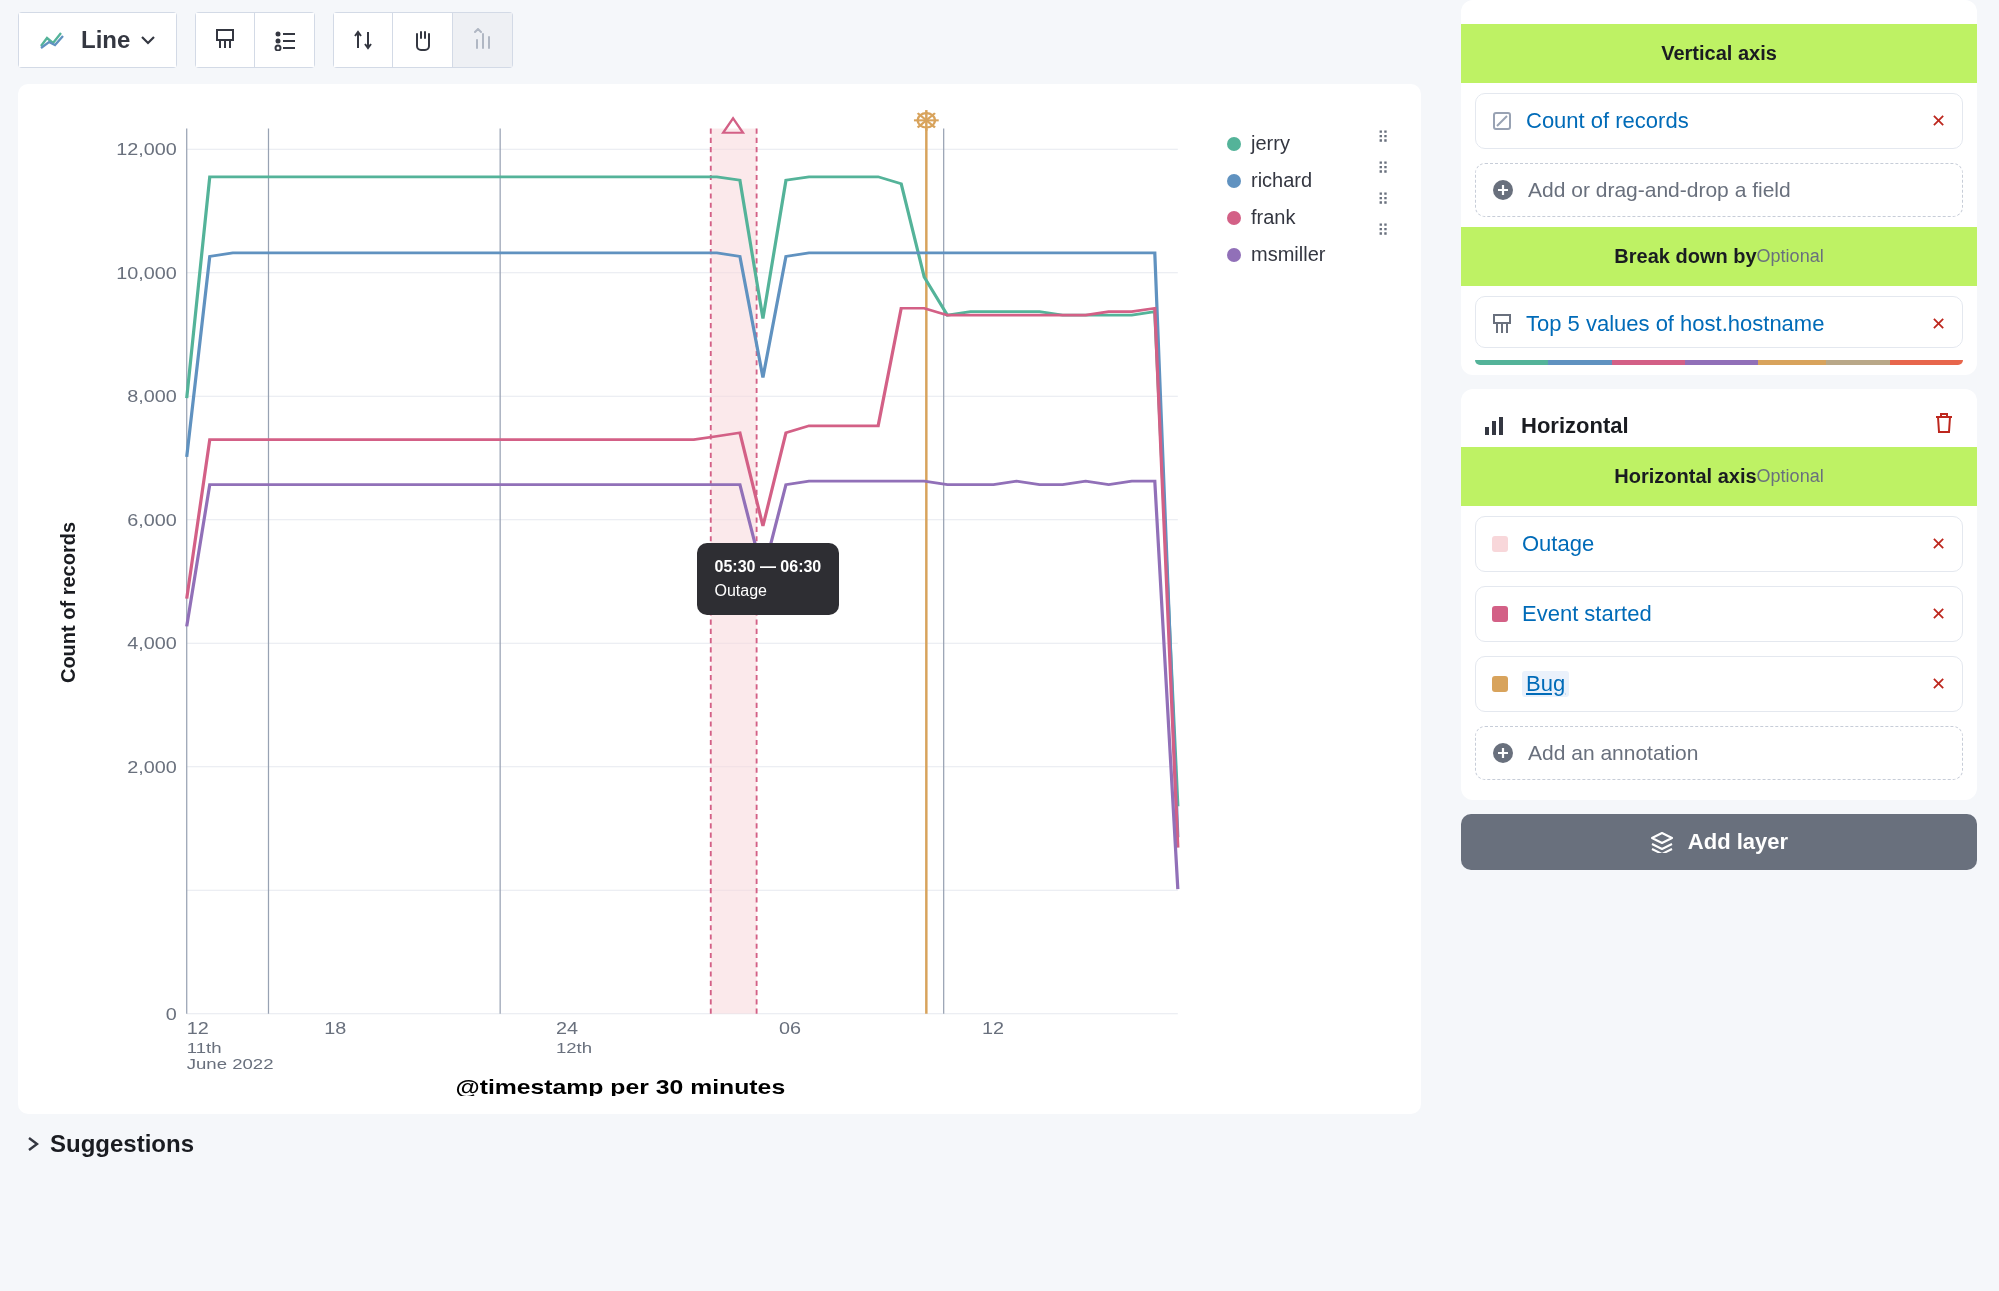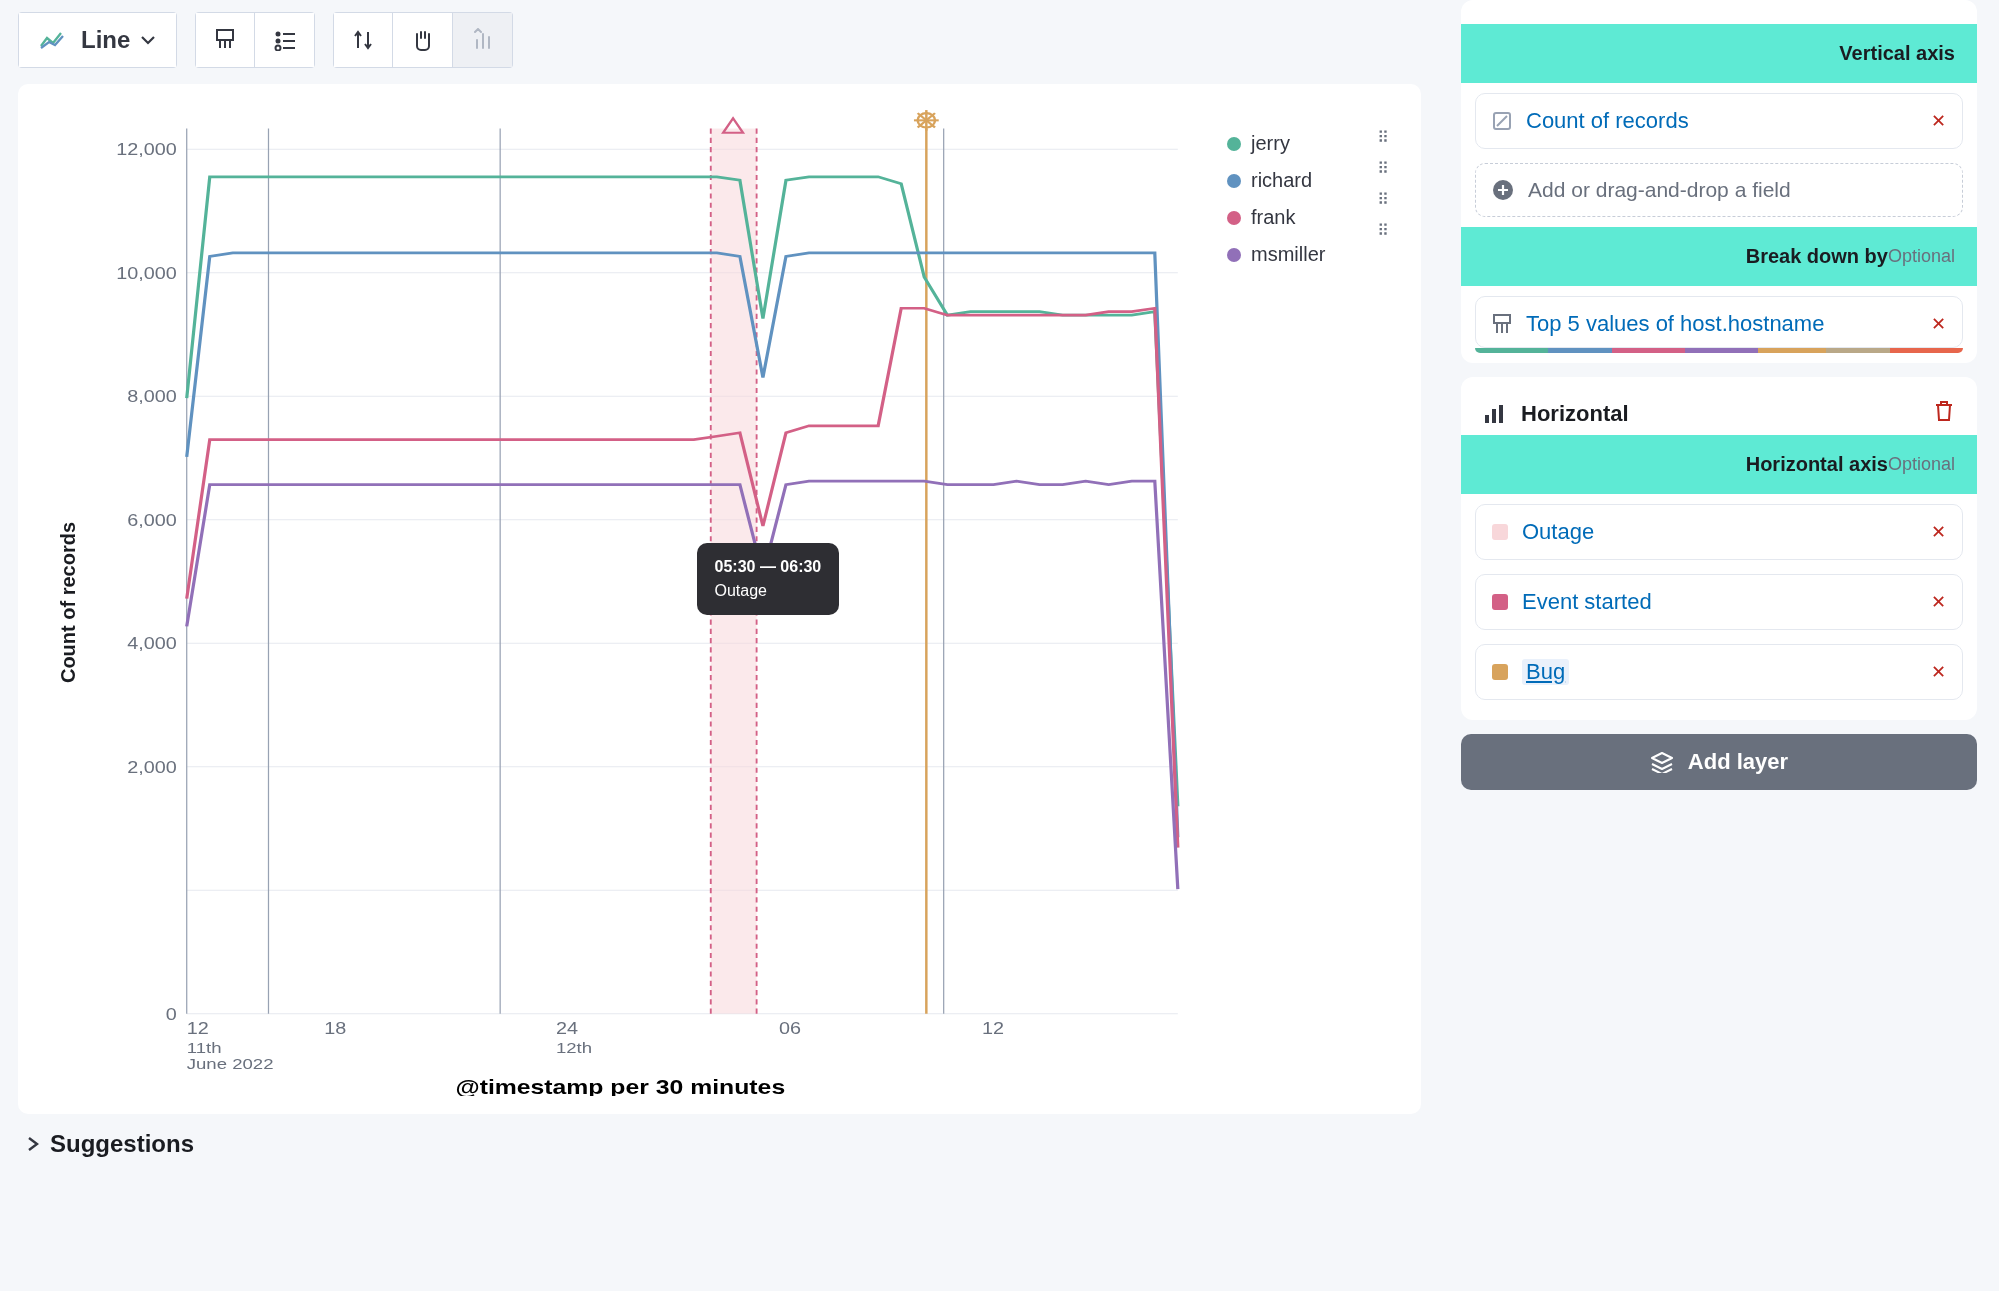--- a/index.html
+++ b/index.html
@@ -20,21 +20,21 @@
 .plot-svg { width: 100%; height: 100%; }
 .legend-zone { width: 150px; padding: 24px 4px 0 12px; display: flex; flex-direction: column; gap: 14px; font-size: 20px; color: #343741; }
 .legend-row { display: flex; align-items: center; gap: 10px; }
 .legend-dot { width: 14px; height: 14px; border-radius: 50%; }
 .side-toggles { width: 36px; display: flex; flex-direction: column; align-items: center; gap: 12px; padding-top: 20px; color: #69707d; }
 .tooltip { position: absolute; background: #2e2e33; color: #fff; padding: 12px 18px; border-radius: 10px; font-size: 16px; line-height: 1.5; }
 .tooltip .t-title { font-weight: 700; }
 .suggestions-row { display: flex; align-items: center; gap: 10px; font-weight: 700; font-size: 24px; padding-left: 8px; }
 .side-panel { width: 560px; background: #f5f7fa; padding: 0 22px 22px 22px; display: flex; flex-direction: column; gap: 14px; overflow-y: auto; }
 .panel-block { background: #fff; border-radius: 12px; padding: 0 0 10px 0; overflow: hidden; }
-.section-header { background: #5eead4; padding: 18px 22px; font-weight: 700; font-size: 20px; display: flex; justify-content: flex-end; align-items: center; }
+.section-header { background: #bef264; padding: 18px 22px; font-weight: 700; font-size: 20px; display: flex; justify-content: center; align-items: center; }
 .section-header .optional-tag { color: #69707d; font-weight: 400; font-size: 18px; }
 .section-body { padding: 10px 14px; display: flex; flex-direction: column; gap: 14px; }
 .pill { background: #fff; border: 1px solid #e4e8ef; border-radius: 10px; padding: 14px 16px; display: flex; align-items: center; gap: 14px; font-size: 22px; position: relative; }
 .pill .link { color: #006bb8; cursor: pointer; }
 .pill .remove { margin-left: auto; color: #bd271e; cursor: pointer; font-size: 18px; }
 .pill.drop { border: 1.5px dashed #c7cdd8; color: #69707d; font-size: 21px; }
 .pill .swatch { width: 16px; height: 16px; border-radius: 3px; }
 .rainbow-line { height: 5px; background: linear-gradient(90deg,#54b399 0 15%,#6092c0 15% 28%,#d36086 28% 43%,#9170b8 43% 58%,#d8a35c 58% 72%,#b9a888 72% 85%,#e7664c 85% 100%); border-radius: 0 0 10px 10px; margin: 0 14px; }
 .delete-icon-btn { color: #bd271e; cursor: pointer; margin-left: auto; }
 .panel-title { display: flex; align-items: center; gap: 14px; padding: 22px 22px 6px 22px; font-weight: 700; font-size: 22px; }
@@ -222,21 +222,21 @@
             <circle cx="11" cy="11" r="10" fill="#69707d"></circle>
             <path d="M11 6v10M6 11h10" stroke="#fff" stroke-width="2.2"></path>
           </svg>
         <span>Add or drag-and-drop a field</span>
       </div>
     </div>
     <div class="section-header">
       <span>Break down by</span>
       <span class="optional-tag">Optional</span>
     </div>
-    <div class="section-body" style="padding-bottom:0">
+    <div class="section-body" style="padding-bottom:12px">
       <div class="pill" style="padding-bottom:10px">
         <svg width="20" height="22" viewBox="0 0 20 22">
             <path d="M2 2h16v8H2zM5 10v10M10 10v10M15 10v10" stroke="#69707d" stroke-width="2" fill="none"></path>
           </svg>
         <span class="link">Top 5 values of host.hostname</span>
         <span class="remove">✕</span>
       </div>
     </div>
     <div class="rainbow-line"></div>
   </div>
@@ -268,20 +268,27 @@
       <div class="pill">
         <span class="swatch" style="background:#d36086"></span>
         <span class="link">Event started</span>
         <span class="remove">✕</span>
       </div>
       <div class="pill">
         <span class="swatch" style="background:#d8a35c"></span>
         <span class="link" style="text-decoration:underline;background:#eaf1fb;padding:0 4px;border-radius:3px">Bug</span>
         <span class="remove">✕</span>
       </div>
+      <div class="pill drop">
+        <svg width="22" height="22" viewBox="0 0 22 22">
+            <circle cx="11" cy="11" r="10" fill="#69707d"></circle>
+            <path d="M11 6v10M6 11h10" stroke="#fff" stroke-width="2.2"></path>
+          </svg>
+        <span>Add an annotation</span>
+      </div>
     </div>
   </div>
 
   <button class="add-layer-btn">
     <svg width="24" height="22" viewBox="0 0 24 22">
         <path d="M12 2l10 5-10 5L2 7zM2 13l10 5 10-5M2 18l10 5 10-5" stroke="#fff" stroke-width="2" fill="none" stroke-linejoin="round"></path>
       </svg>
     <span>Add layer</span>
   </button>
 

